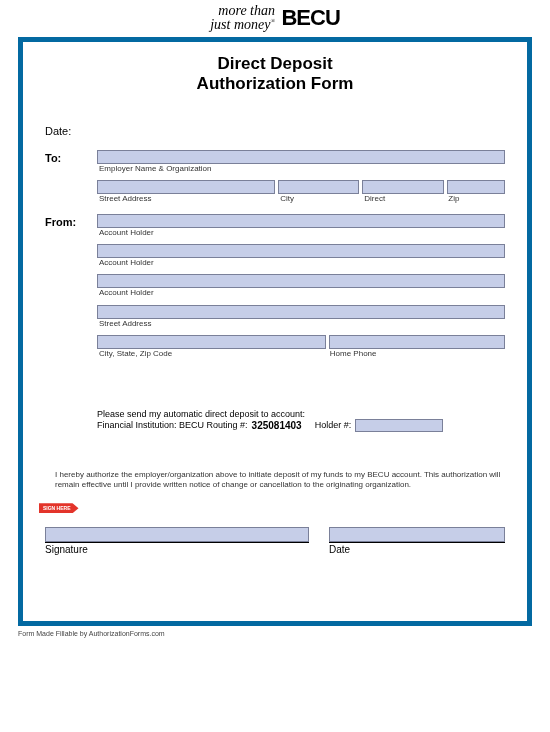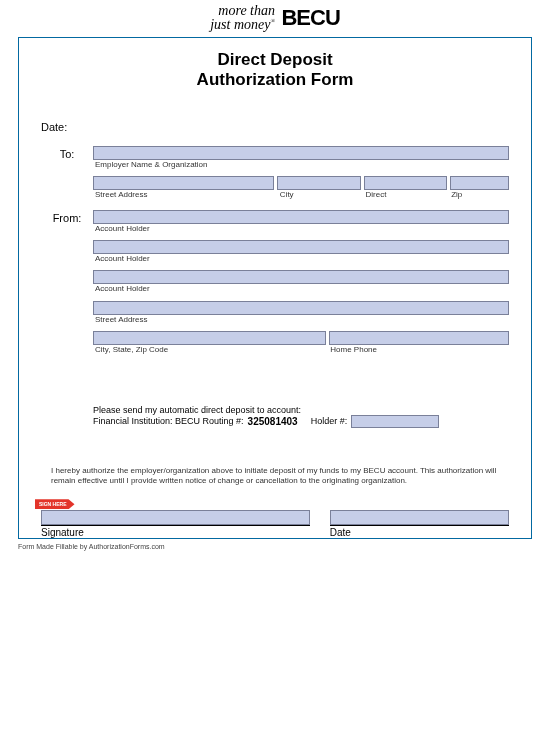--- a/index.html
+++ b/index.html
@@ -31,41 +31,41 @@
     letter-spacing: -1px;
     vertical-align: middle;
     margin-left: 2px;
   }
   .logo-sub {
     font-size: 6px;
     letter-spacing: 0;
     vertical-align: super;
   }
   .page-border {
-    border: 1px solid #0369a1;
+    border: 5px solid #0369a1;
     margin: 0 18px 4px 18px;
-    height: 502px;
+    height: 589px;
     padding: 12px 22px;
     position: relative;
   }
   .title {
     text-align: center;
     font-weight: bold;
     font-size: 17px;
     line-height: 1.2;
     margin-bottom: 28px;
   }
   .row { display: flex; align-items: flex-start; margin-bottom: 3px; }
   .label-col {
     width: 52px;
     font-size: 11px;
     text-align: left;
     padding-top: 2px;
   }
-  .label-col.bold { font-weight: normal; text-align: center; }
+  .label-col.bold { font-weight: bold; }
   .fields-col { flex: 1; }
   .field-row { display: flex; gap: 3px; }
   .field {
     background: #c6cee8;
     border: 1px solid #7a8099;
     height: 14px;
     flex: 1;
   }
   .sublabel {
     font-size: 8px;
@@ -105,21 +105,21 @@
   .sign-tag {
     background: #e3342a;
     color: #fff;
     font-size: 5px;
     font-weight: bold;
     display: inline-block;
     padding: 2px 8px 2px 4px;
     clip-path: polygon(0 0, calc(100% - 6px) 0, 100% 50%, calc(100% - 6px) 100%, 0 100%);
     margin-left: -6px;
   }
-  .sig-row { display: flex; gap: 20px; margin-top: 0; }
+  .sig-row { display: flex; gap: 20px; margin-top: 13px; }
   .sig-block { display: flex; flex-direction: column; }
   .sig-block.sig { flex: 3; }
   .sig-block.date { flex: 2; }
   .sig-field {
     background: #c6cee8;
     border: 1px solid #7a8099;
     height: 15px;
   }
   .sig-label {
     font-size: 10px;

